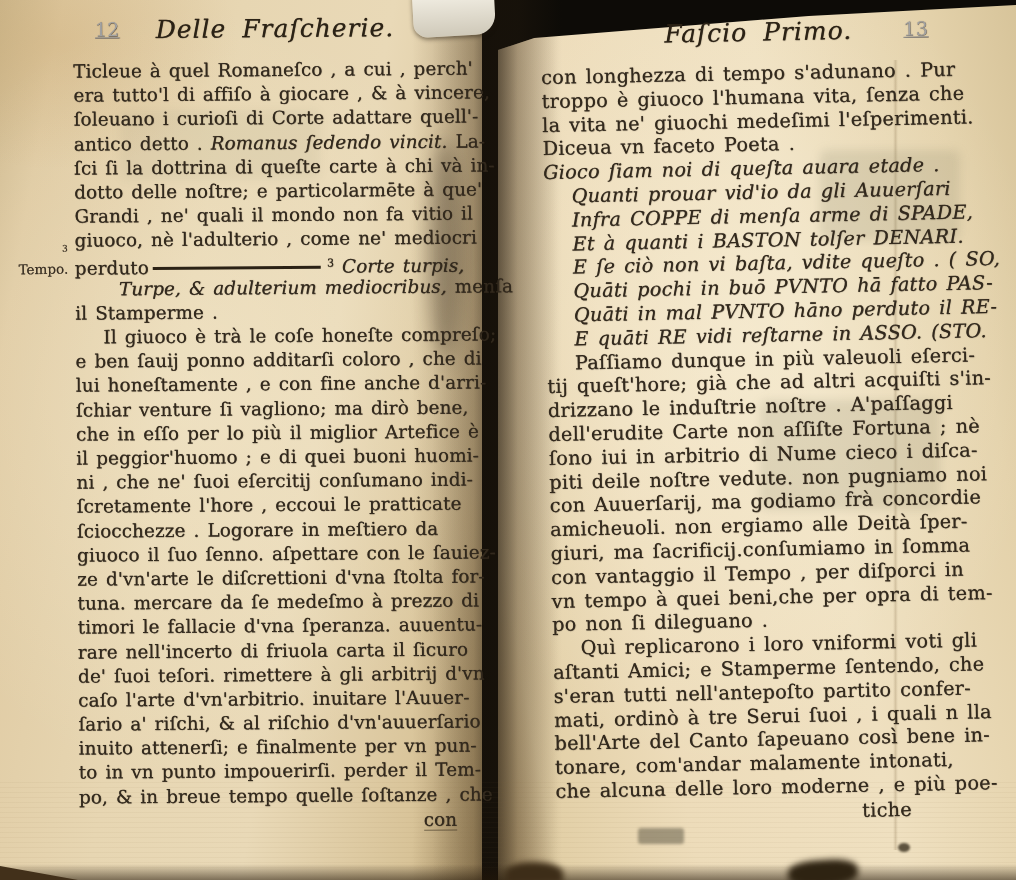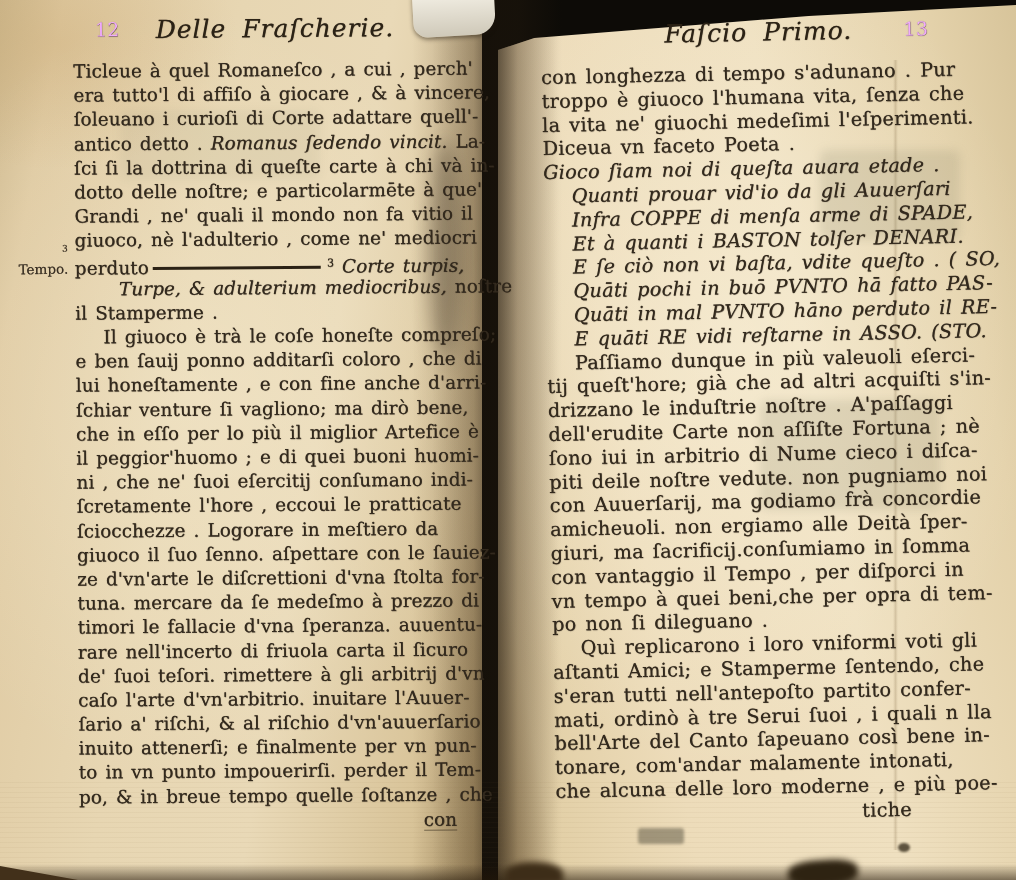--- a/index.html
+++ b/index.html
@@ -75,21 +75,21 @@
   }
   .tb-right{
     left:540px;top:22px;width:436px;
     transform:rotate(-1.15deg);transform-origin:left top;
     font-size:19.2px;letter-spacing:.3px;word-spacing:2.5px;
     text-shadow:.3px .3px .8px rgba(50,40,28,.85);
   }
   .running-head{position:relative;height:42px;margin-bottom:2px;}
   .running-title{display:block;text-align:center;font-style:italic;font-size:25px;
     letter-spacing:1px;word-spacing:7px;color:#2b2215;}
-  .pgnum{position:absolute;top:3px;font-size:19px;color:#f0abfc;}
+  .pgnum{position:absolute;top:3px;font-size:19px;color:#a3a3a3;text-decoration:underline;}
   .pgnum-left{left:22px;}
   .pgnum-right{right:48px;}
   .line{height:24.2px;line-height:24.2px;white-space:nowrap;}
   .tb-right .line{height:23.8px;line-height:23.8px;}
   .ind1{padding-left:28px;}
   .ind2{padding-left:44px;}
   .it{font-style:italic;}
   .sup{font-size:11px;vertical-align:6px;}
   .rule{display:inline-block;width:168px;height:2.4px;background:#2b2215;
     vertical-align:4px;margin:0 6px 0 4px;}
@@ -124,21 +124,21 @@
     <div>
         <div class="line"><span>Ticleue à quel Romaneſco , a cui , perch'</span></div>
         <div class="line"><span>era tutto'l di affiſo à giocare , &amp; à vincere,</span></div>
         <div class="line"><span>ſoleuano i curioſi di Corte adattare quell'-</span></div>
         <div class="line"><span>antico detto . </span><span class="it">Romanus ſedendo vincit.</span><span> La-</span></div>
         <div class="line"><span>ſci ſi la dottrina di queſte carte à chi và in-</span></div>
         <div class="line"><span>dotto delle noſtre; e particolarmēte à que'</span></div>
         <div class="line"><span>Grandi , ne' quali il mondo non fa vitio il</span></div>
         <div class="line"><span>giuoco, nè l'adulterio , come ne' mediocri</span></div>
         <div class="line"><span>perduto</span><span class="rule"></span><span class="sup">3</span><span class="it"> Corte turpis,</span></div>
-        <div class="line ind2"><span class="it">Turpe, &amp; adulterium mediocribus,</span><span> noſtre</span></div>
+        <div class="line ind2"><span class="it">Turpe, &amp; adulterium mediocribus,</span><span> menſa</span></div>
         <div class="line"><span>il Stamperme .</span></div>
         <div class="line ind1"><span>Il giuoco è trà le coſe honeſte compreſo;</span></div>
         <div class="line"><span>e ben ſauij ponno additarſi coloro , che di</span></div>
         <div class="line"><span>lui honeſtamente , e con fine anche d'arri-</span></div>
         <div class="line"><span>ſchiar venture ſi vagliono; ma dirò bene,</span></div>
         <div class="line"><span>che in eſſo per lo più il miglior Artefice è</span></div>
         <div class="line"><span>il peggior'huomo ; e di quei buoni huomi-</span></div>
         <div class="line"><span>ni , che ne' ſuoi eſercitij conſumano indi-</span></div>
         <div class="line"><span>ſcretamente l'hore , eccoui le pratticate</span></div>
         <div class="line"><span>ſciocchezze . Logorare in meſtiero da</span></div>

